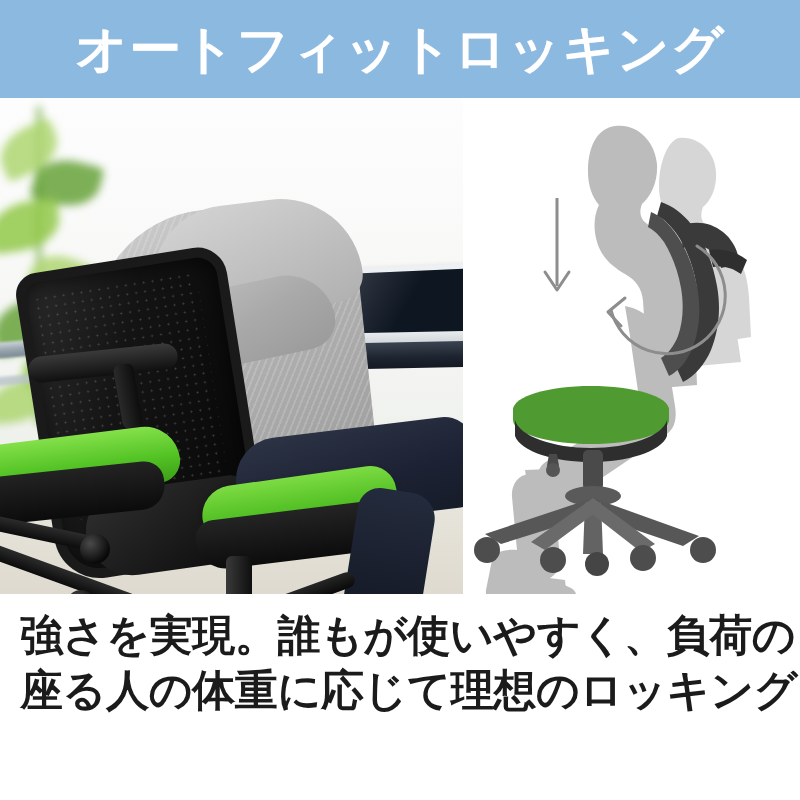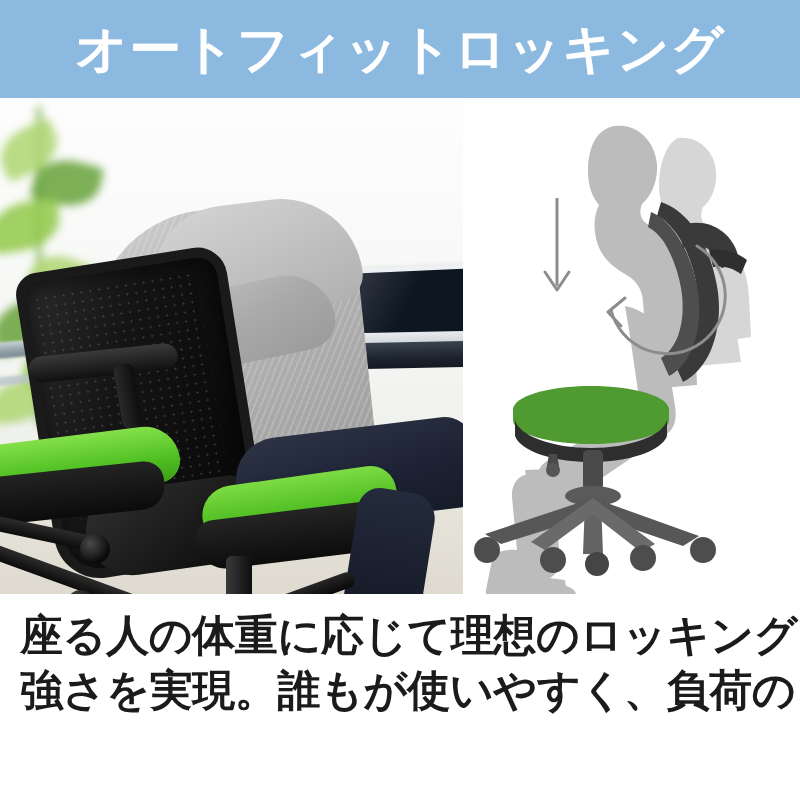--- a/index.html
+++ b/index.html
@@ -384,17 +384,17 @@
 
         <g stroke="#8d8d8d" fill="none" stroke-width="3" stroke-linecap="round">
           <path d="M232 148 a58 58 0 1 1 -86 64"></path>
           <polyline points="160,200 143,214 156,228" stroke-linejoin="round"></polyline>
         </g>
       </svg>
     </div>
   </div>
 
   <div class="caption">
+    <div class="caption-line">強さを実現。誰もが使いやすく、負荷の</div>
     <div class="caption-line">座る人の体重に応じて理想のロッキング</div>
-    <div class="caption-line">強さを実現。誰もが使いやすく、負荷の</div>
   </div>
 
 </div>
 
 </body></html>

